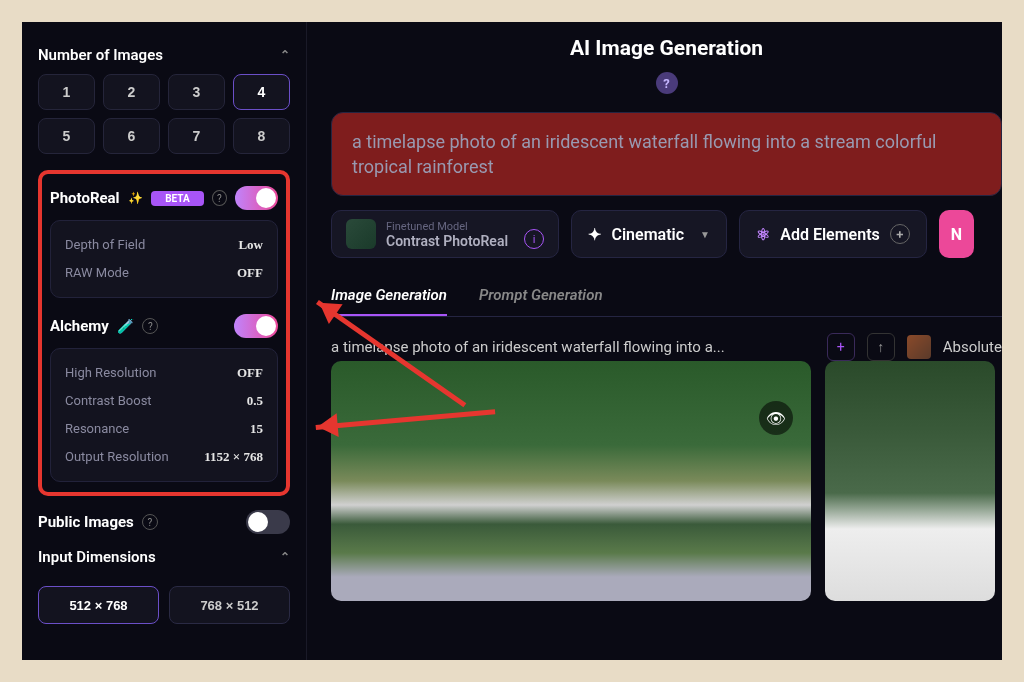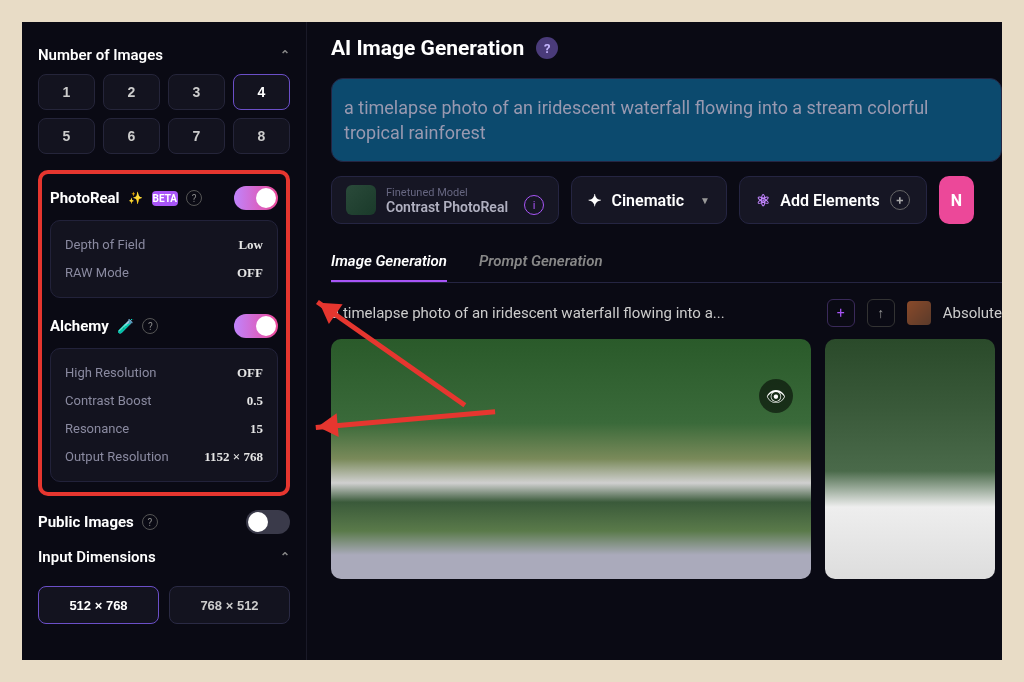--- a/index.html
+++ b/index.html
@@ -82,21 +82,21 @@
   display: inline-flex;
   align-items: center;
   justify-content: center;
   font-size: 12px;
 }
 .beta-badge {
   background: #a855f7;
   color: #fff;
   font-size: 10px;
   font-weight: 700;
-  padding: 2px 1px;
+  padding: 2px 14px;
   border-radius: 4px;
 }
 .help-icon {
   width: 16px;
   height: 16px;
   border: 1px solid #555;
   border-radius: 50%;
   display: inline-flex;
   align-items: center;
   justify-content: center;
@@ -176,37 +176,38 @@
   position: relative;
 }
 .page-title {
   display: flex;
   align-items: center;
   gap: 12px;
   font-size: 21px;
   font-weight: 700;
   color: #fff;
   margin-bottom: 18px;
+  flex-direction: column;
 }
 .title-help {
   width: 22px;
   height: 22px;
   background: #4a3b7a;
   border-radius: 50%;
   display: inline-flex;
   align-items: center;
   justify-content: center;
   font-size: 13px;
   color: #c4b5fd;
 }
 .prompt-box {
-  background: #0c4a6e;
+  background: #7f1d1d;
   border: 1px solid #252542;
   border-radius: 12px;
-  padding: 16px 12px;
+  padding: 16px 20px;
   font-size: 18px;
   color: #9999b0;
   line-height: 1.4;
   margin-bottom: 14px;
 }
 .model-row {
   display: flex;
   gap: 12px;
   margin-bottom: 18px;
 }
@@ -318,21 +319,20 @@
   font-style: italic;
 }
 .tab.active {
   color: #fff;
   border-bottom: 2px solid #a855f7;
 }
 .result-row {
   display: flex;
   align-items: center;
   gap: 12px;
-  margin-bottom: 12px;
   font-size: 15px;
   color: #ccc;
 }
 .result-title {
   flex: 1;
 }
 .icon-btn {
   width: 28px;
   height: 28px;
   border: 1px solid #333;

